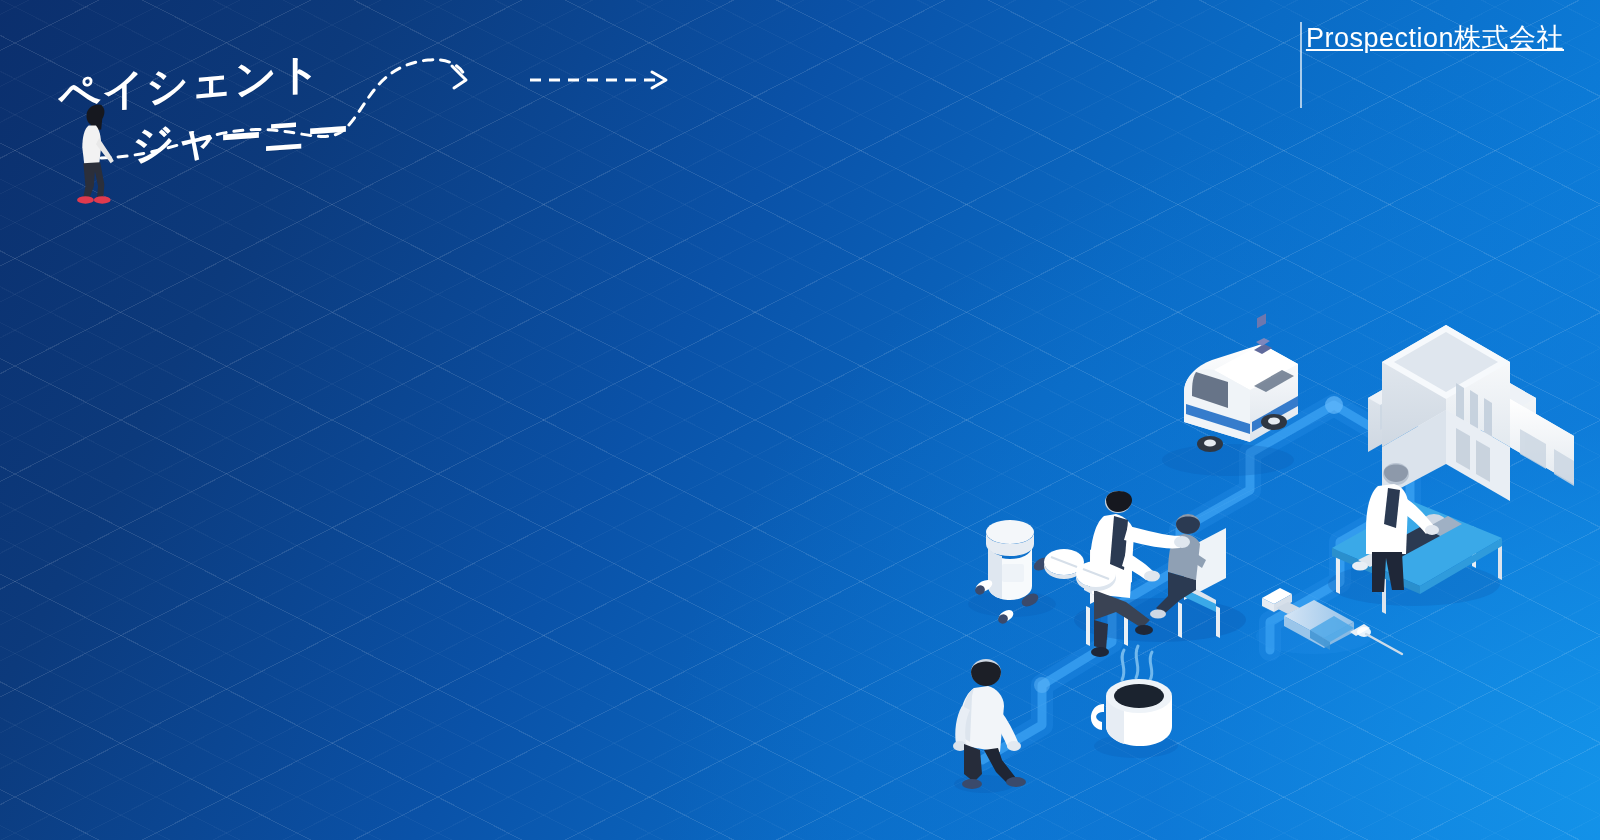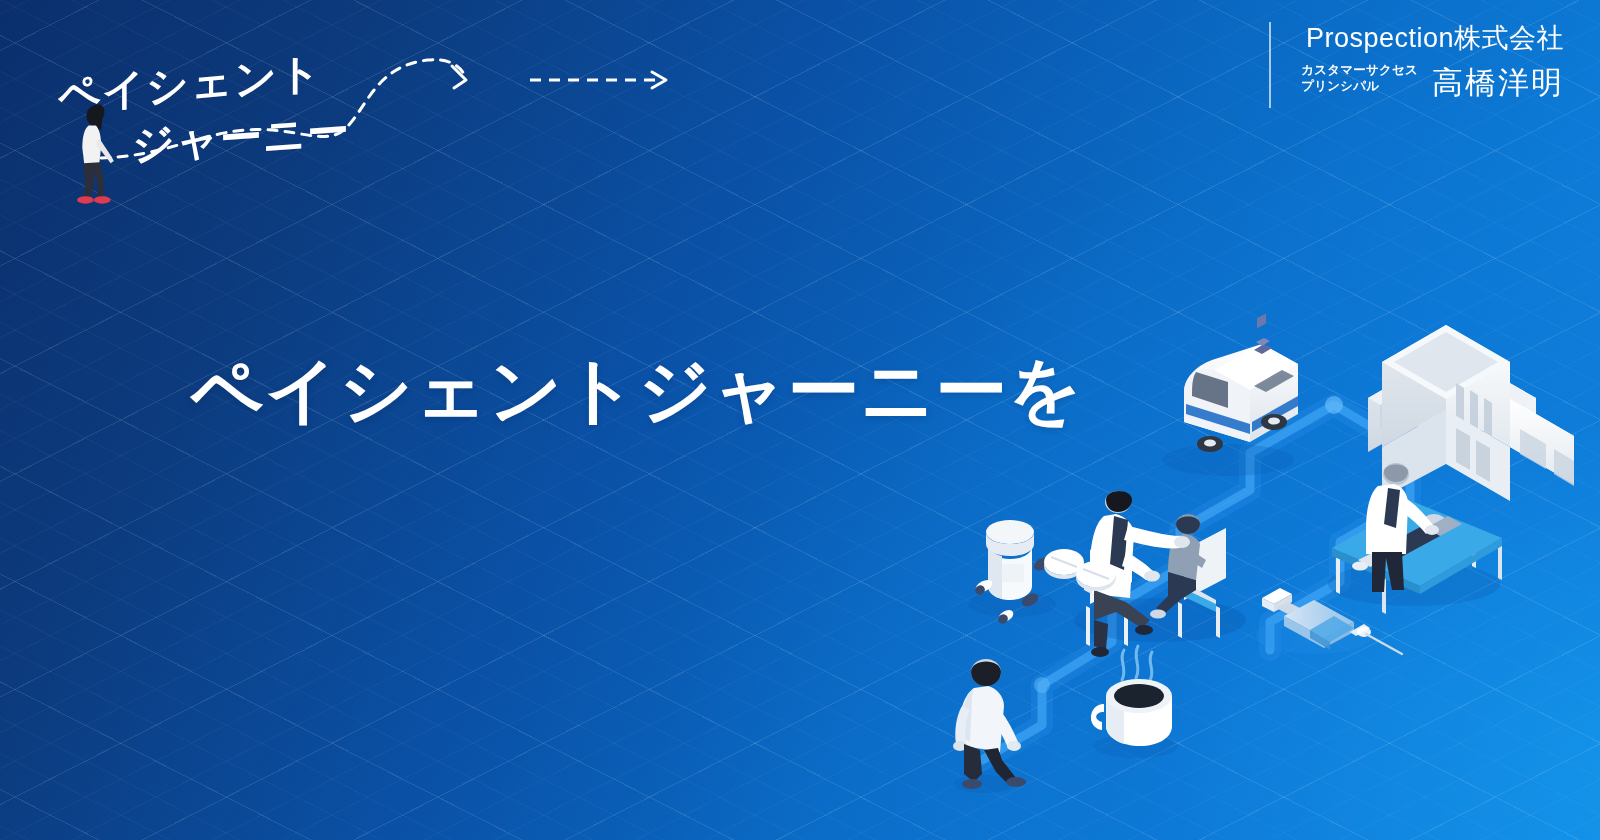--- a/index.html
+++ b/index.html
@@ -82,23 +82,24 @@
   }
   .episode-arrow { margin-top: 6px; display:block; }
 
   
   .brand {
     position: absolute;
     right: 36px;
     top: 22px;
     text-align: right;
     color: #ffffff;
-    padding-left: 30px;
+    padding-left: 4px;
     border-left: 2px solid rgba(255,255,255,0.65);
     min-height: 86px;
+    text-decoration: underline;
   }
   .brand-company {
     font-size: 27px;
     font-weight: 400;
     letter-spacing: 0.5px;
     line-height: 1.25;
     white-space: nowrap;
   }
   .brand-row {
     display: flex;
@@ -178,31 +179,23 @@
 
   <div class="episode">
     <svg class="episode-arrow" width="150" height="24" viewBox="0 0 150 24">
       <line x1="2" y1="12" x2="128" y2="12" stroke="#ffffff" stroke-width="3" stroke-dasharray="11 8" stroke-linecap="butt"></line>
       <path d="M124,4 L138,12 L124,20" fill="none" stroke="#ffffff" stroke-width="3" stroke-linecap="round" stroke-linejoin="round"></path>
     </svg>
   </div>
 
   <div class="brand">
     <div class="brand-company">Prospection株式会社</div>
-    <div class="brand-row">
-      <div class="brand-role">
-        <div>カスタマーサクセス</div>
-        <div>プリンシパル</div>
-      </div>
-      <div class="brand-name">高橋洋明</div>
-    </div>
   </div>
 
   <div class="headline">
-    <div>ペイシェントジャーニーを</div>
   </div>
 
   <div class="illustration">
     <svg width="680" height="560" viewBox="0 0 680 560">
       <defs>
         <linearGradient id="bldFace" x1="0" y1="0" x2="0" y2="1">
           <stop offset="0%" stop-color="#ffffff"></stop>
             <stop offset="100%" stop-color="#e3e9ef"></stop>
         </linearGradient>
         <linearGradient id="bldSide" x1="0" y1="0" x2="0" y2="1">

